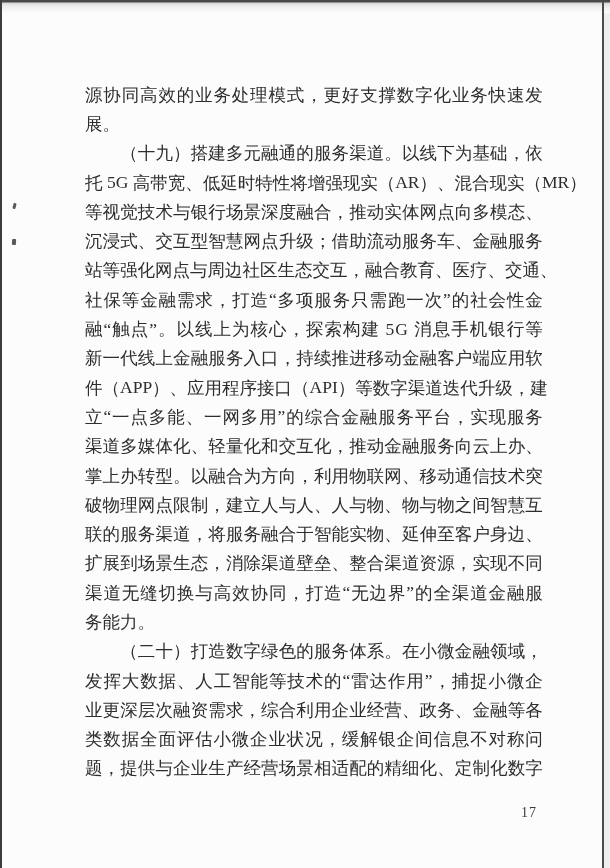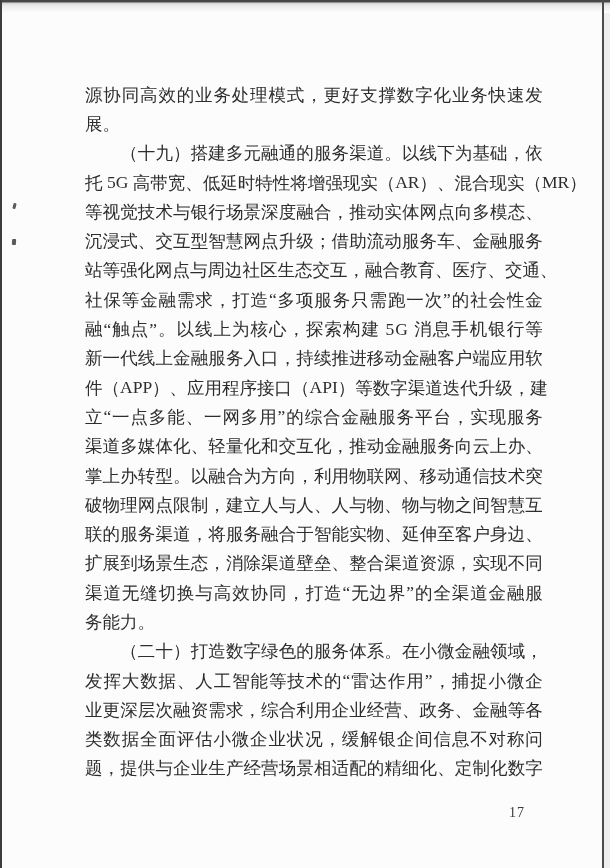--- a/index.html
+++ b/index.html
@@ -65,21 +65,21 @@
   .line.short {
     justify-content: flex-start;
   }
   .line span { display: inline-block; }
 
   .page-number {
     position: absolute;
     left: 497px;
     top: 805px;
     width: 40px;
-    text-align: center;
+    text-align: right;
     font-size: 14px;
     letter-spacing: 1px;
     color: #3a3a3a;
   }
 </style>
 </head>
 <body>
 
 <div>
   <div class="right-margin-strip"></div>

